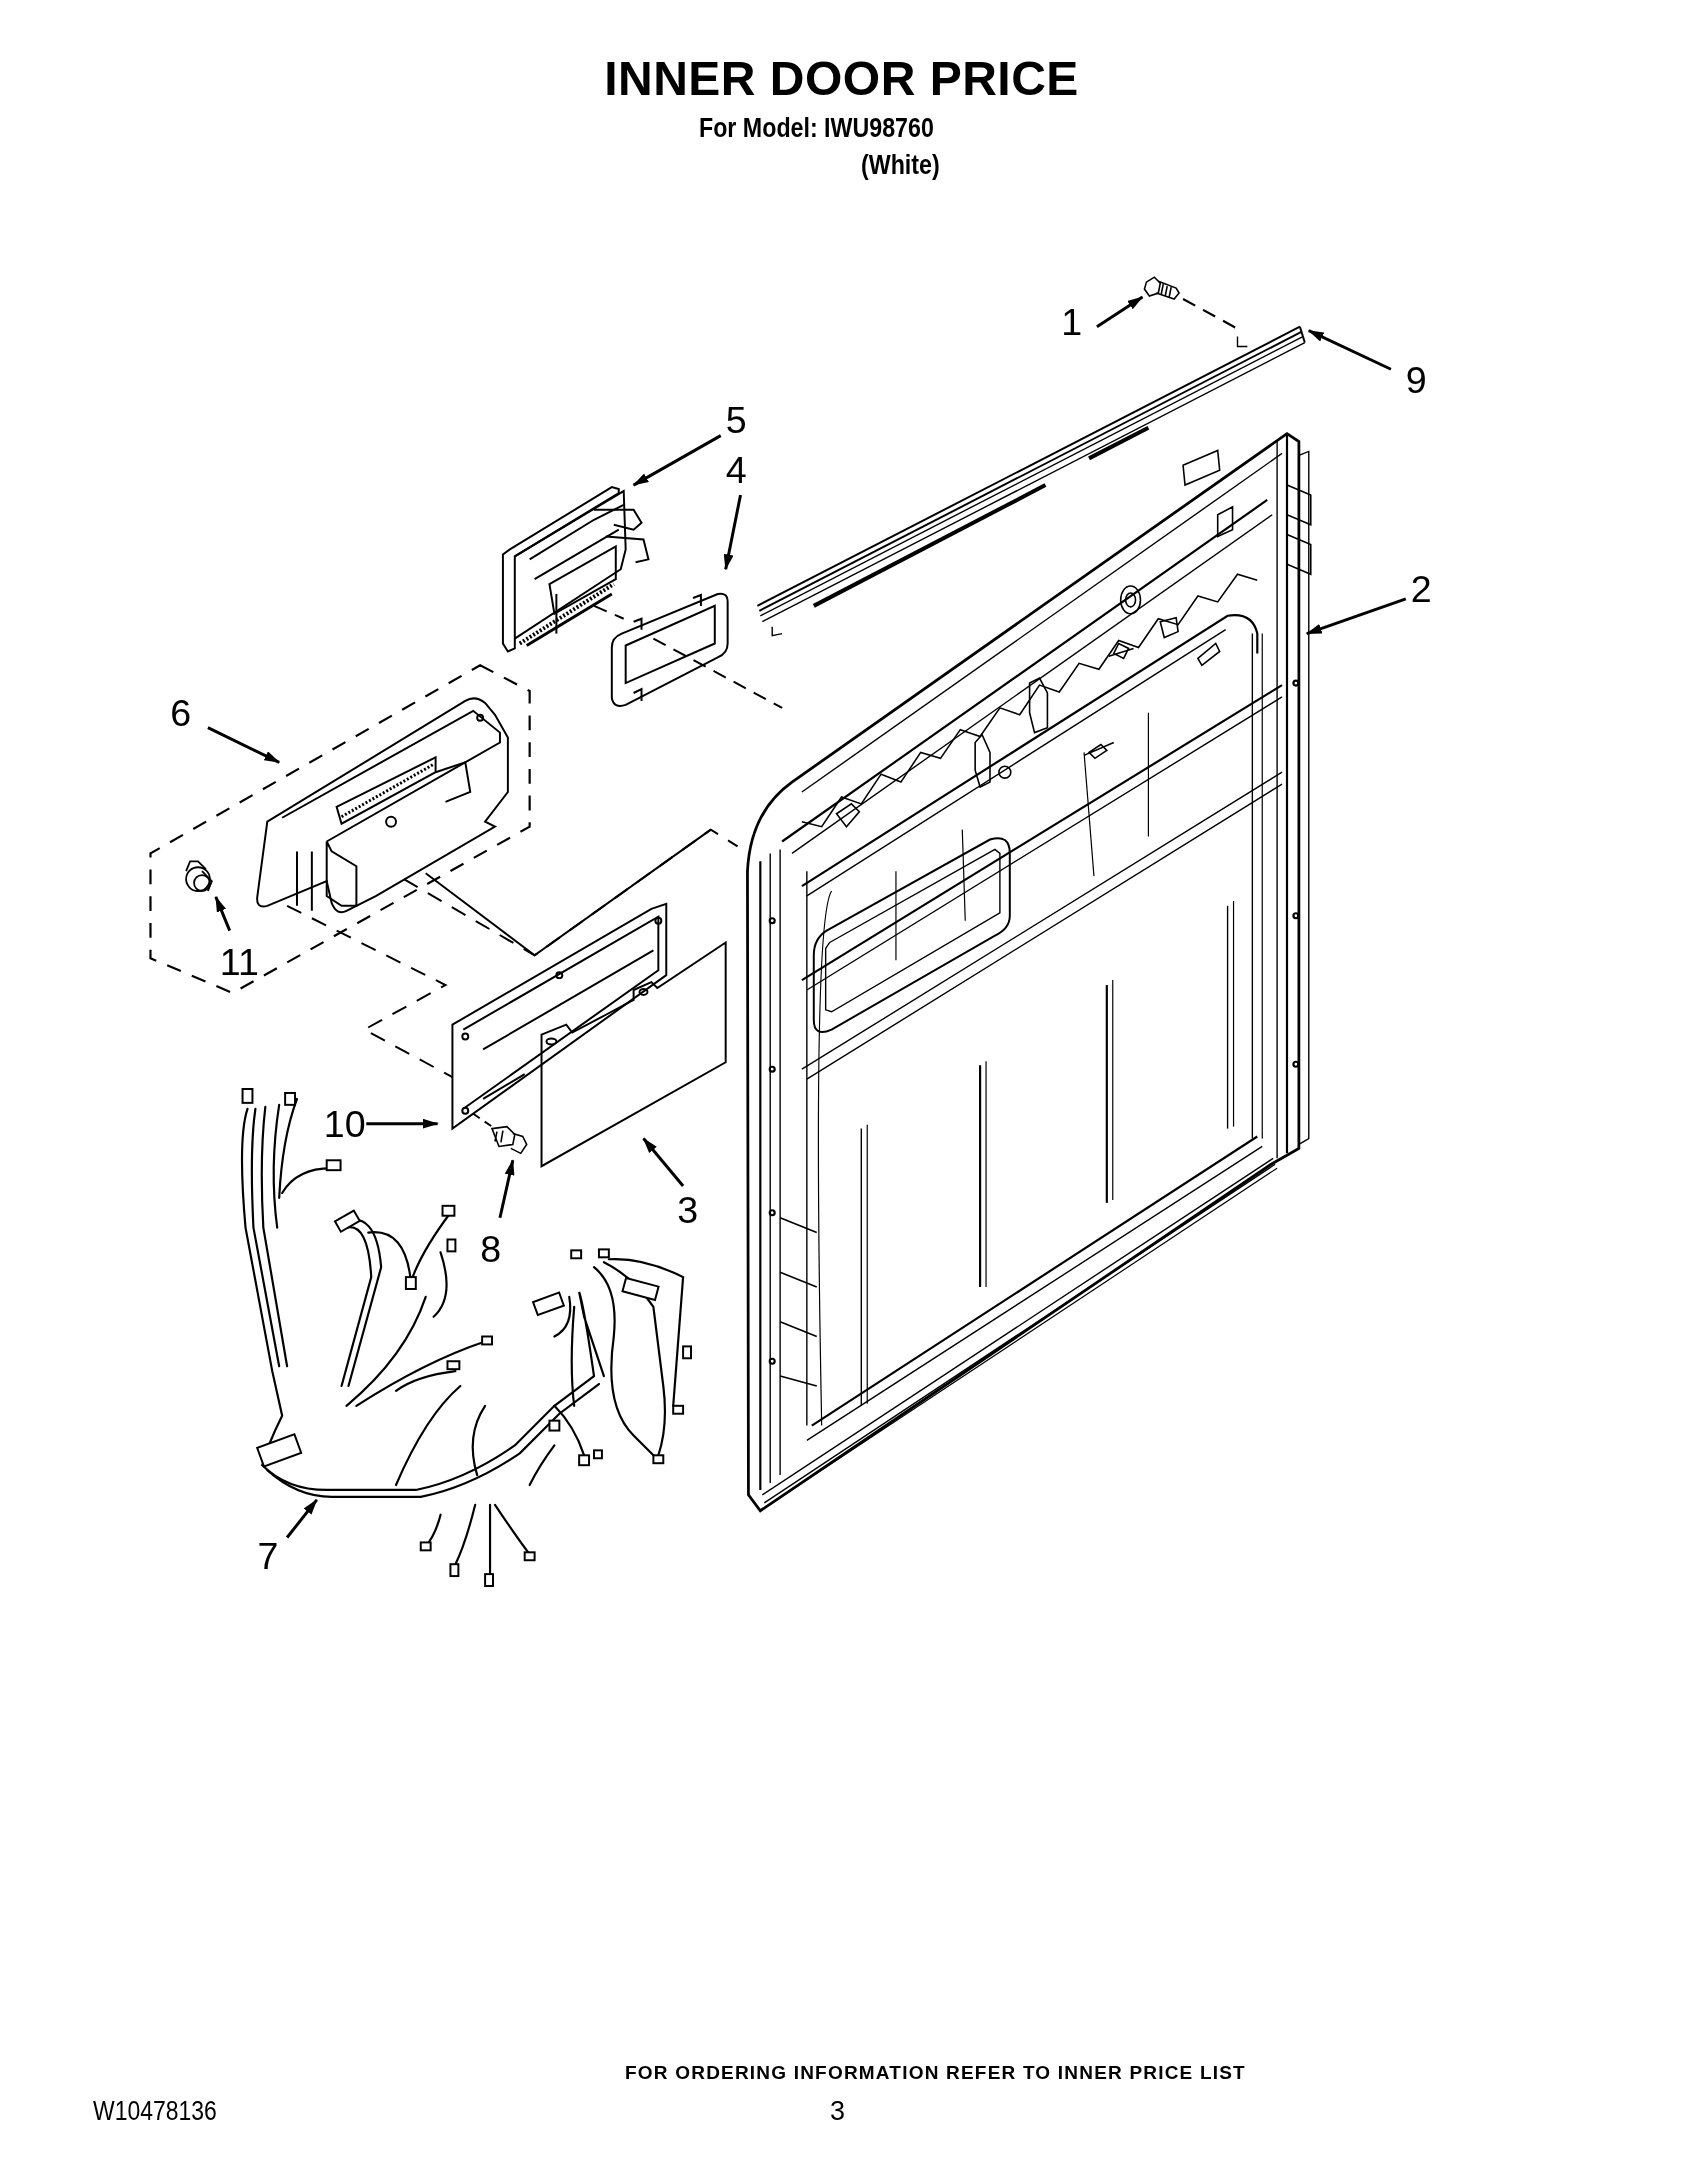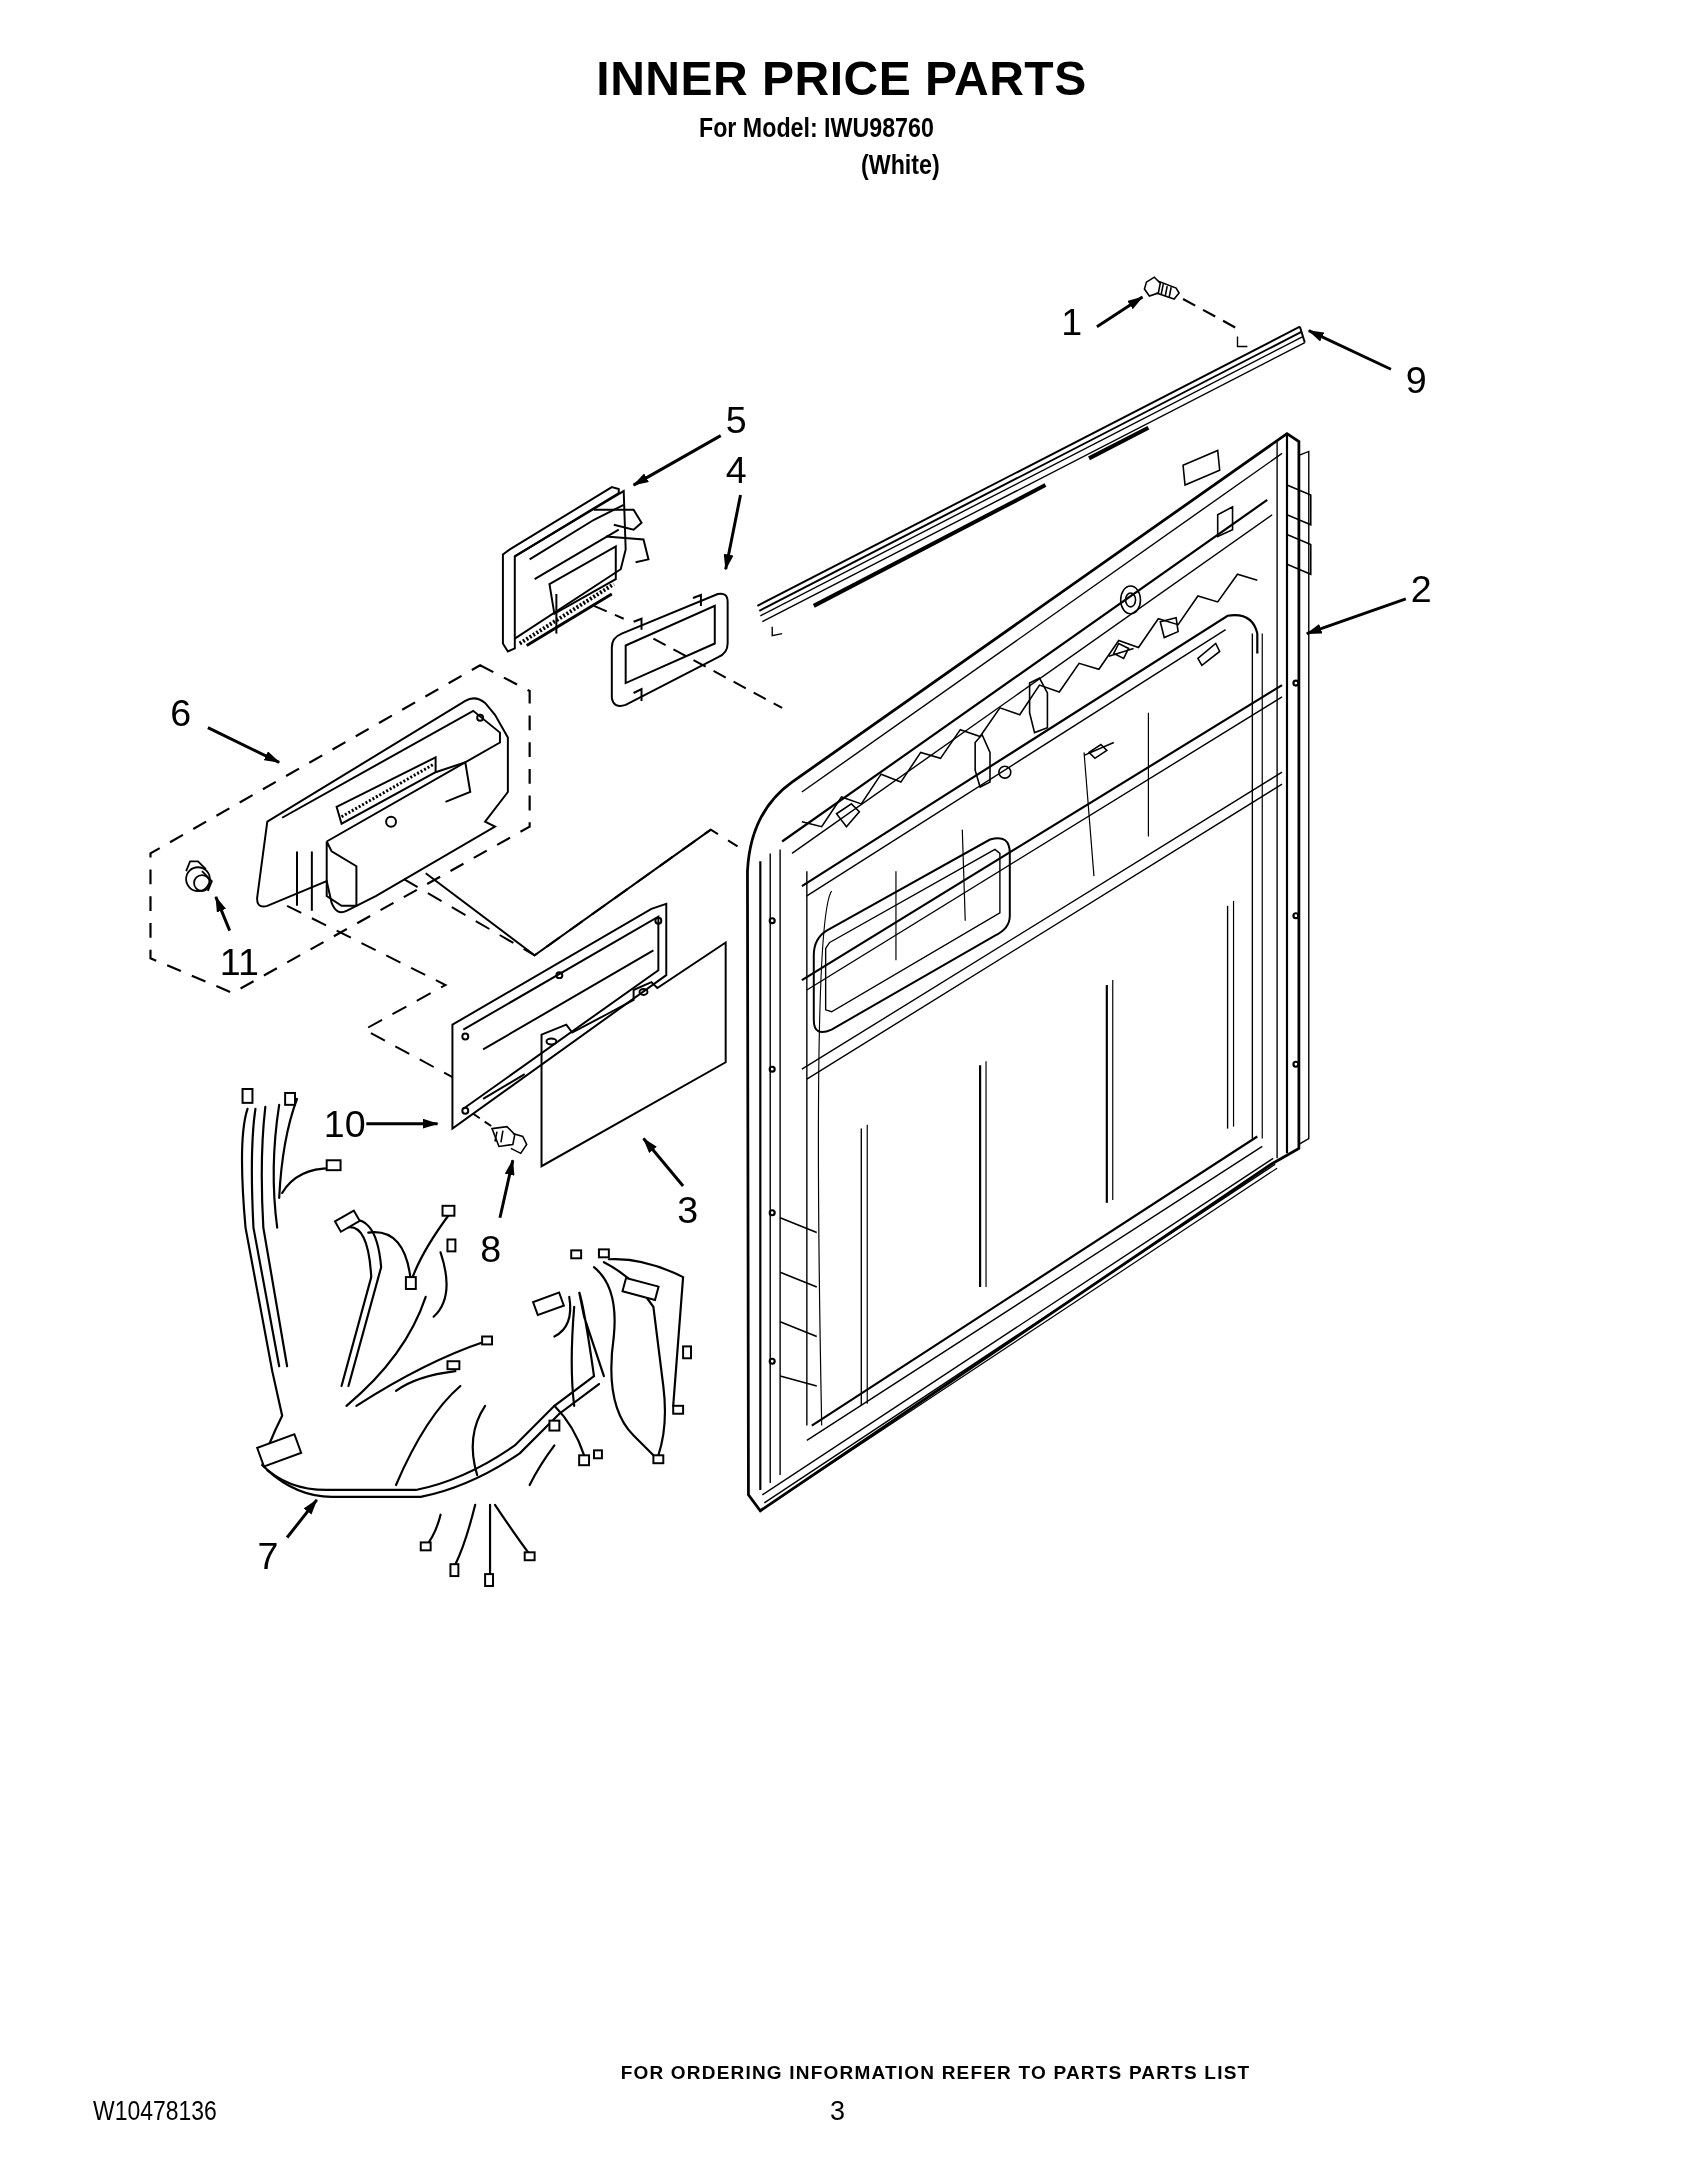--- a/index.html
+++ b/index.html
@@ -15,21 +15,21 @@
   .lbl { font-family:"Liberation Sans", sans-serif; font-size:38px; fill:#000; }
   .footer-note { position:absolute; left:0; width:1683px; top:2062px; text-align:center;
                  font-weight:bold; font-size:19px; letter-spacing:1.2px; padding-left:188px; box-sizing:border-box; }
   .doc-num { position:absolute; left:93px; top:2096px; font-size:27px;
              transform:scaleX(0.85); transform-origin:left top; }
   .page-num { position:absolute; left:830px; top:2096px; font-size:27px; }
 </style>
 </head>
 <body>
 
-<div class="title">INNER PRICE PARTS</div>
+<div class="title">INNER DOOR PRICE</div>
 <div class="subtitle">For Model: IWU98760</div>
 <div class="color">(White)</div>
 
 <svg class="diagram" viewBox="0 0 1700 2200" xmlns="http://www.w3.org/2000/svg">
   <defs>
     <marker id="arr" markerWidth="16" markerHeight="10" refX="15" refY="5" orient="auto" markerUnits="userSpaceOnUse">
       <path d="M0,0 L16,5 L0,10 z" fill="#000"></path>
     </marker>
   </defs>
 
@@ -279,16 +279,16 @@
     <text class="lbl" x="733" y="437">5</text>
     <text class="lbl" x="172" y="733">6</text>
     <text class="lbl" x="260" y="1585">7</text>
     <text class="lbl" x="485" y="1275">8</text>
     <text class="lbl" x="1420" y="397">9</text>
     <text class="lbl" x="327" y="1148">10</text>
     <text class="lbl" x="222" y="985">11</text>
   </g>
 </svg>
 
-<div class="footer-note">FOR ORDERING INFORMATION REFER TO PARTS PARTS LIST</div>
+<div class="footer-note">FOR ORDERING INFORMATION REFER TO INNER PRICE LIST</div>
 <div class="doc-num">W10478136</div>
 <div class="page-num">3</div>
 
 
 </body></html>

